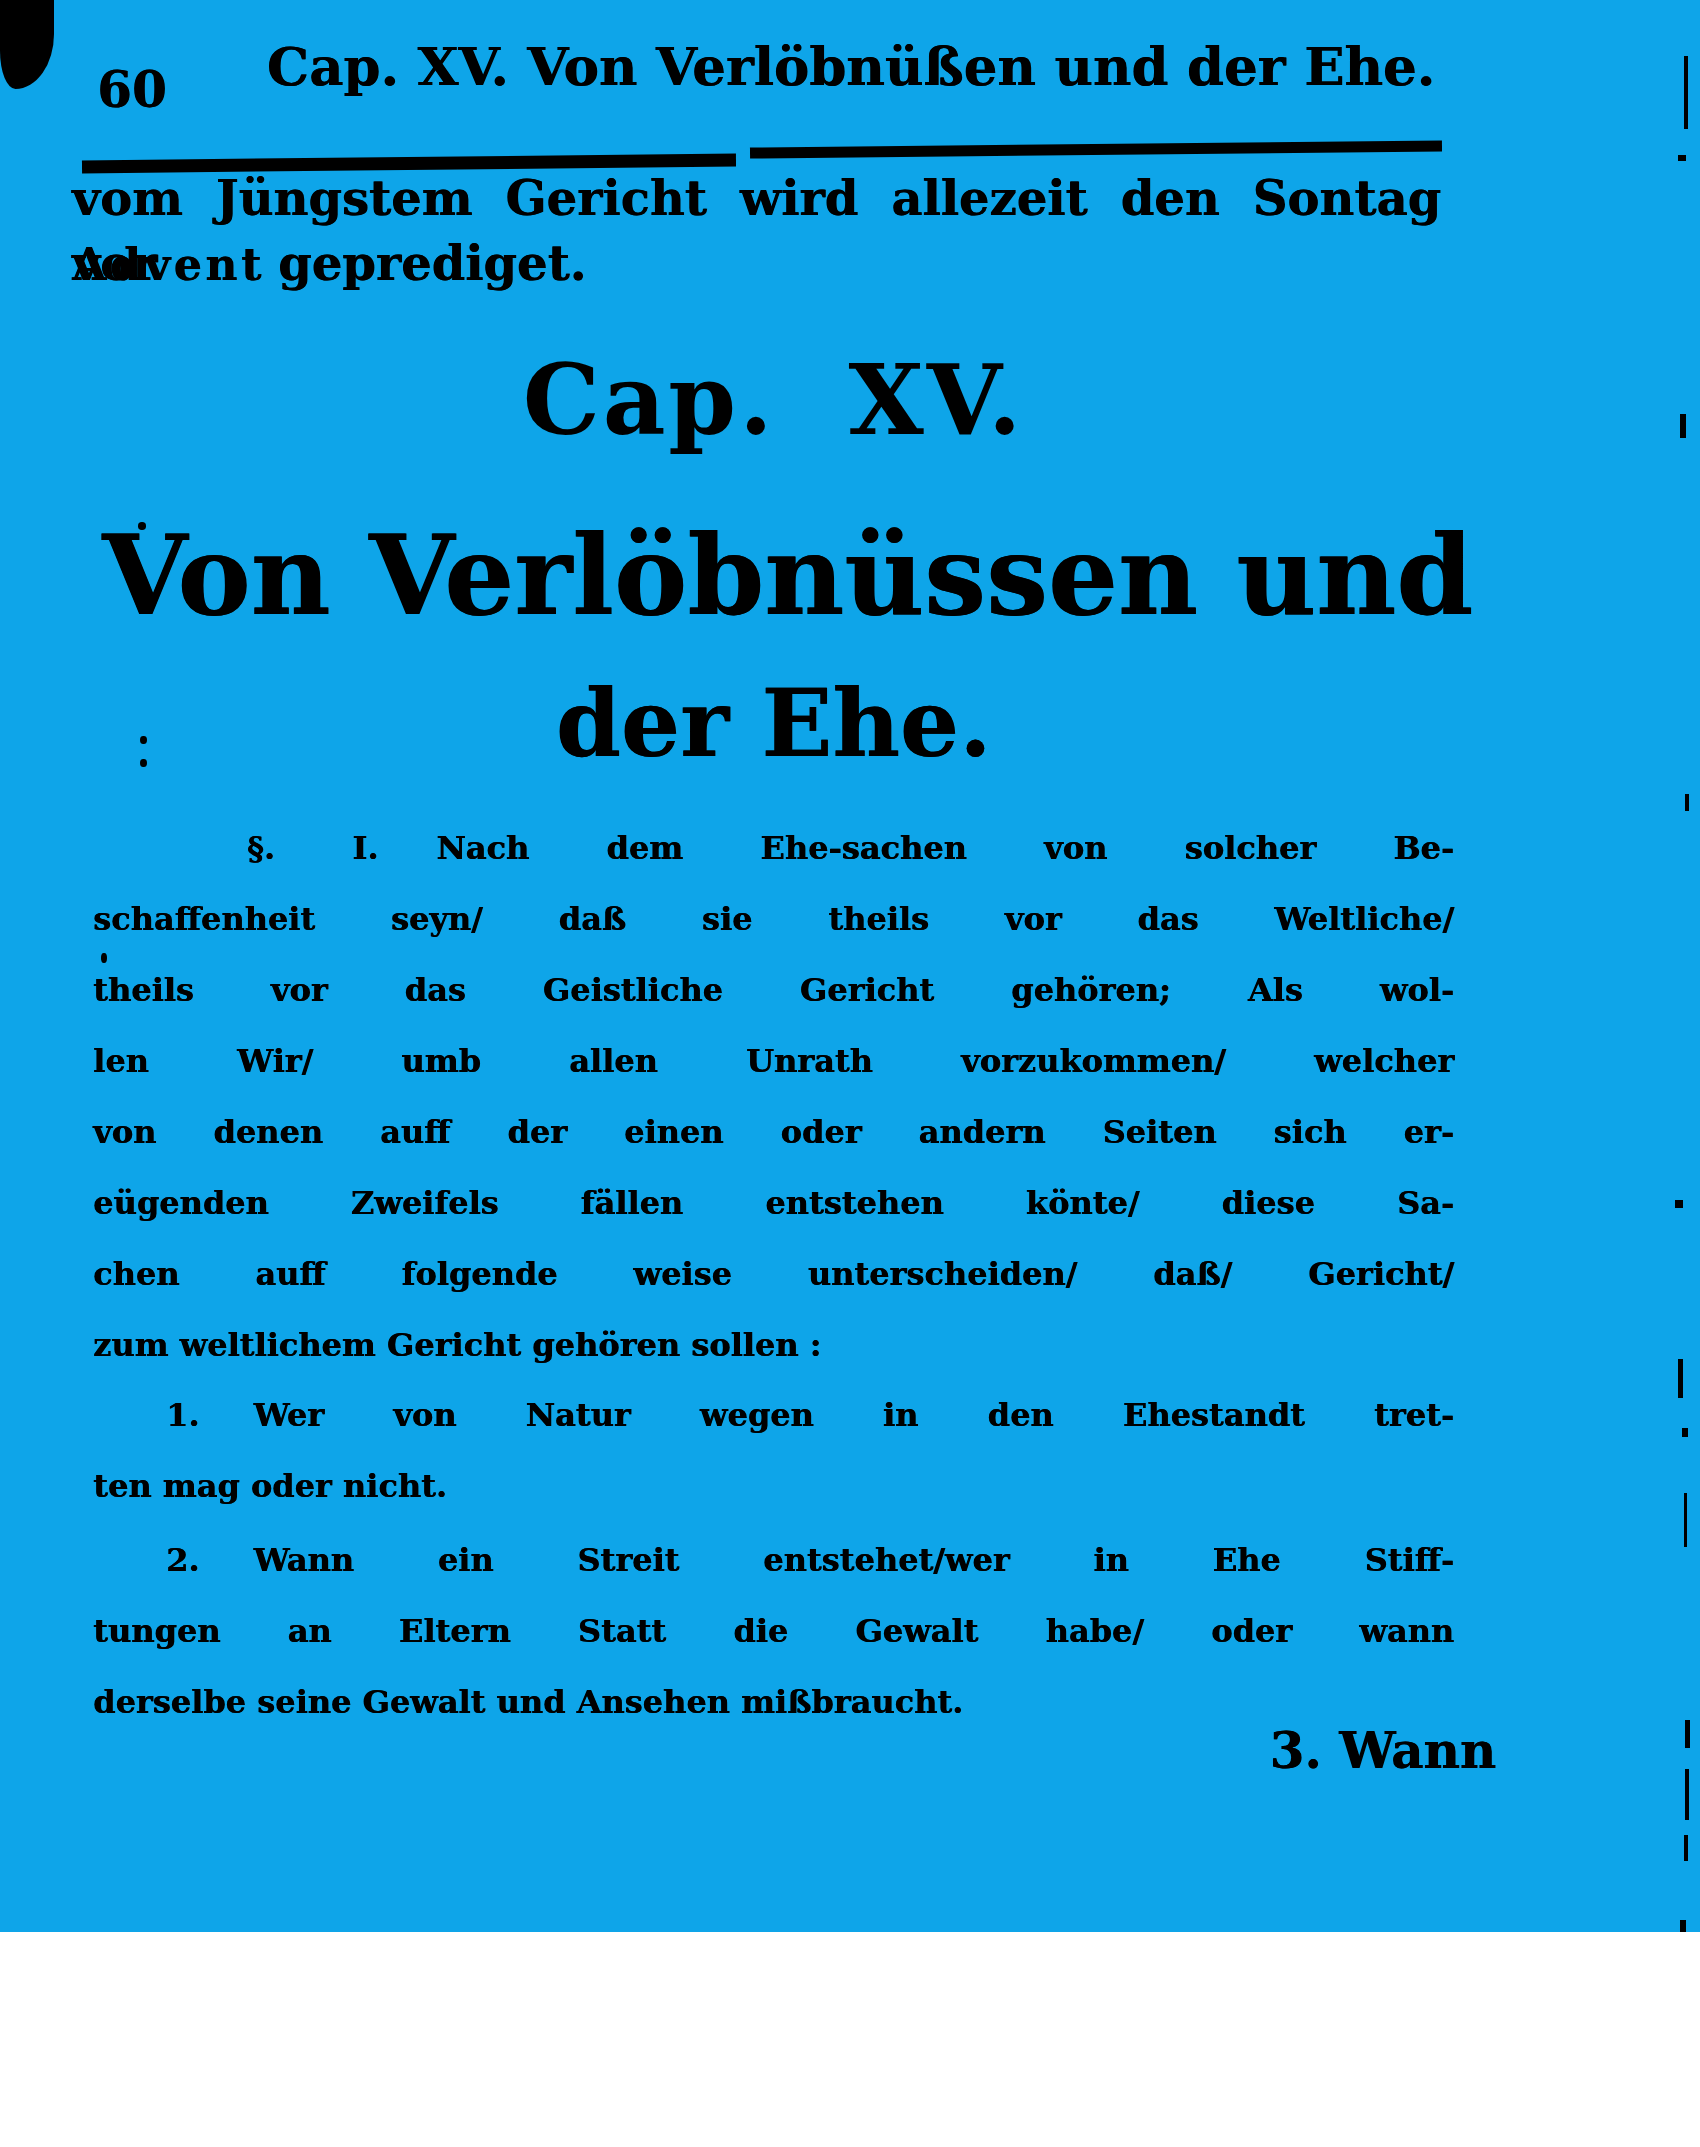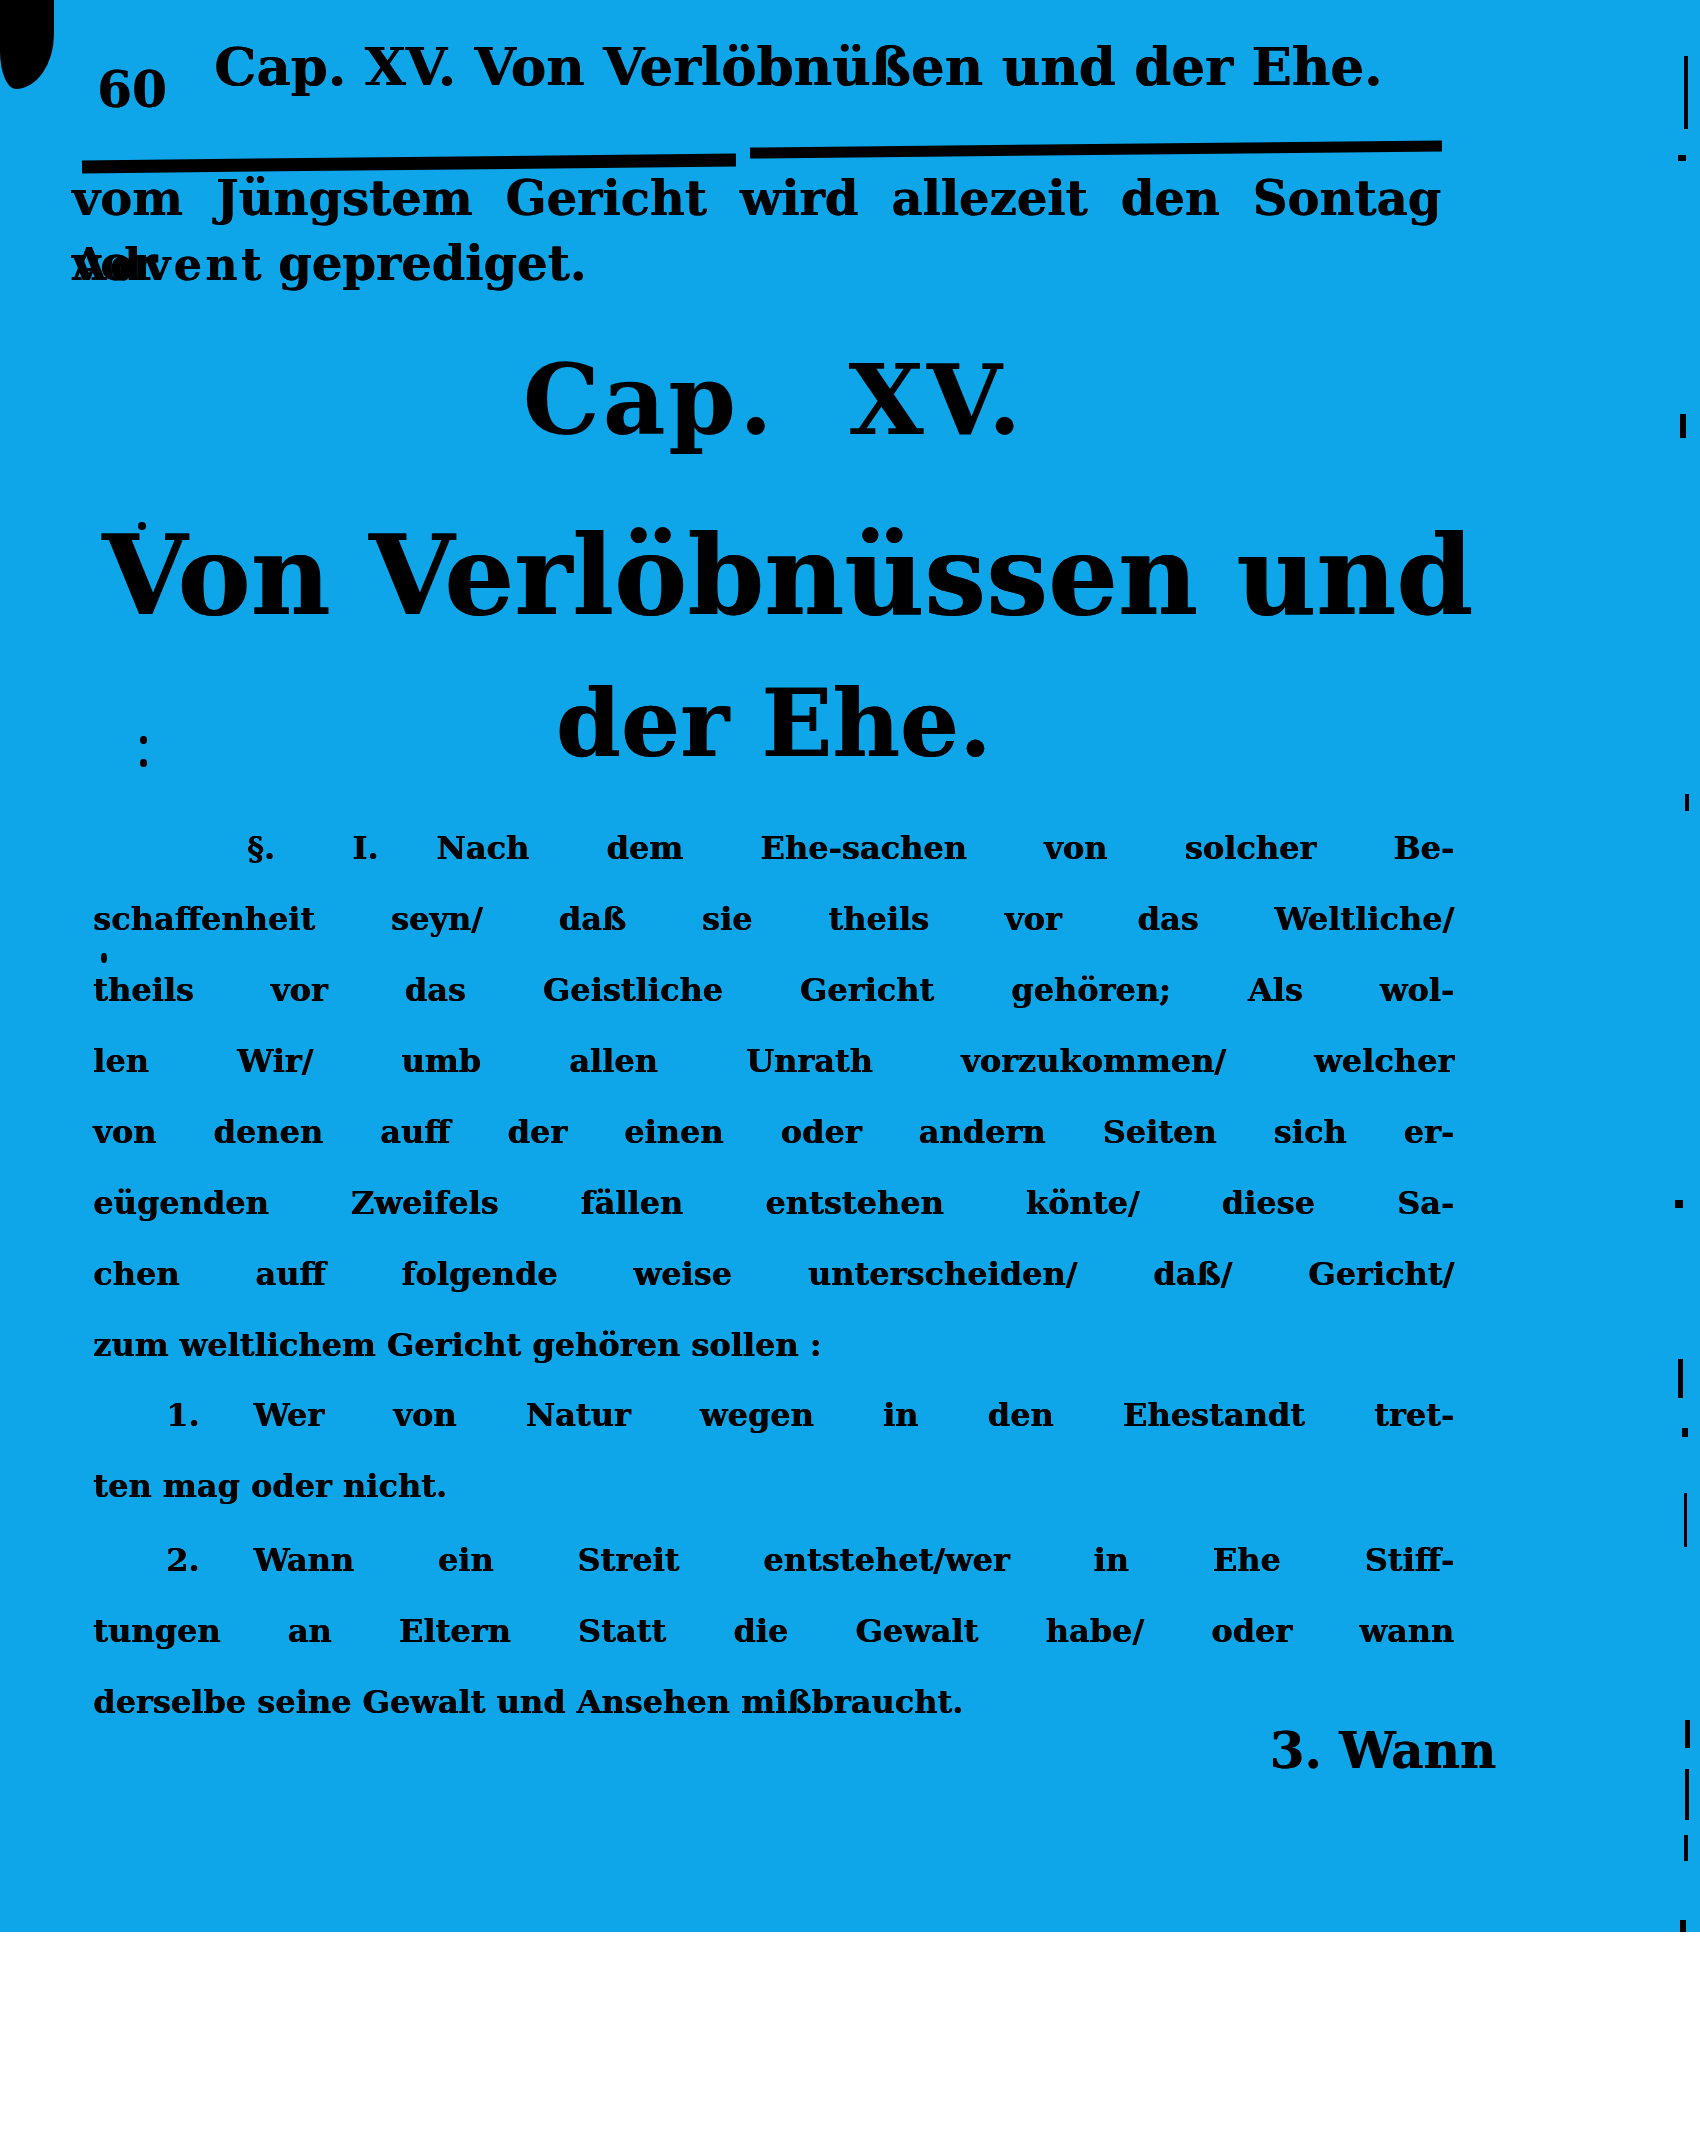--- a/index.html
+++ b/index.html
@@ -9,21 +9,21 @@
     font-family:"DejaVu Serif","Liberation Serif",serif;
   }
   .frak { font-weight:bold; text-shadow:0.6px 0 0 #000; }
 
   .page-num {
     position:absolute; top:60px; left:97px;
     font-size:50px; font-weight:bold;
   }
   .running-header {
     position:absolute; top:35px; left:214px; width:1221px;
-    font-size:53px; text-align:left; white-space:nowrap;
+    font-size:53px; text-align:right; white-space:nowrap;
   }
   .rule { position:absolute; background:#000; }
   .rule-left  { left:82px;  top:157px; width:654px; height:13px; transform:rotate(-0.6deg); }
   .rule-right { left:750px; top:144px; width:692px; height:11.2px; transform:rotate(-0.6deg); }
 
   .intro { position:absolute; top:166px; left:72px; width:1369px; font-size:48px; }
   .intro .line { height:65px; line-height:65px; }
   .just { text-align:justify; text-align-last:justify; }
   .antiqua { letter-spacing:3.7px; font-size:44px; margin-right:13px; }
 

